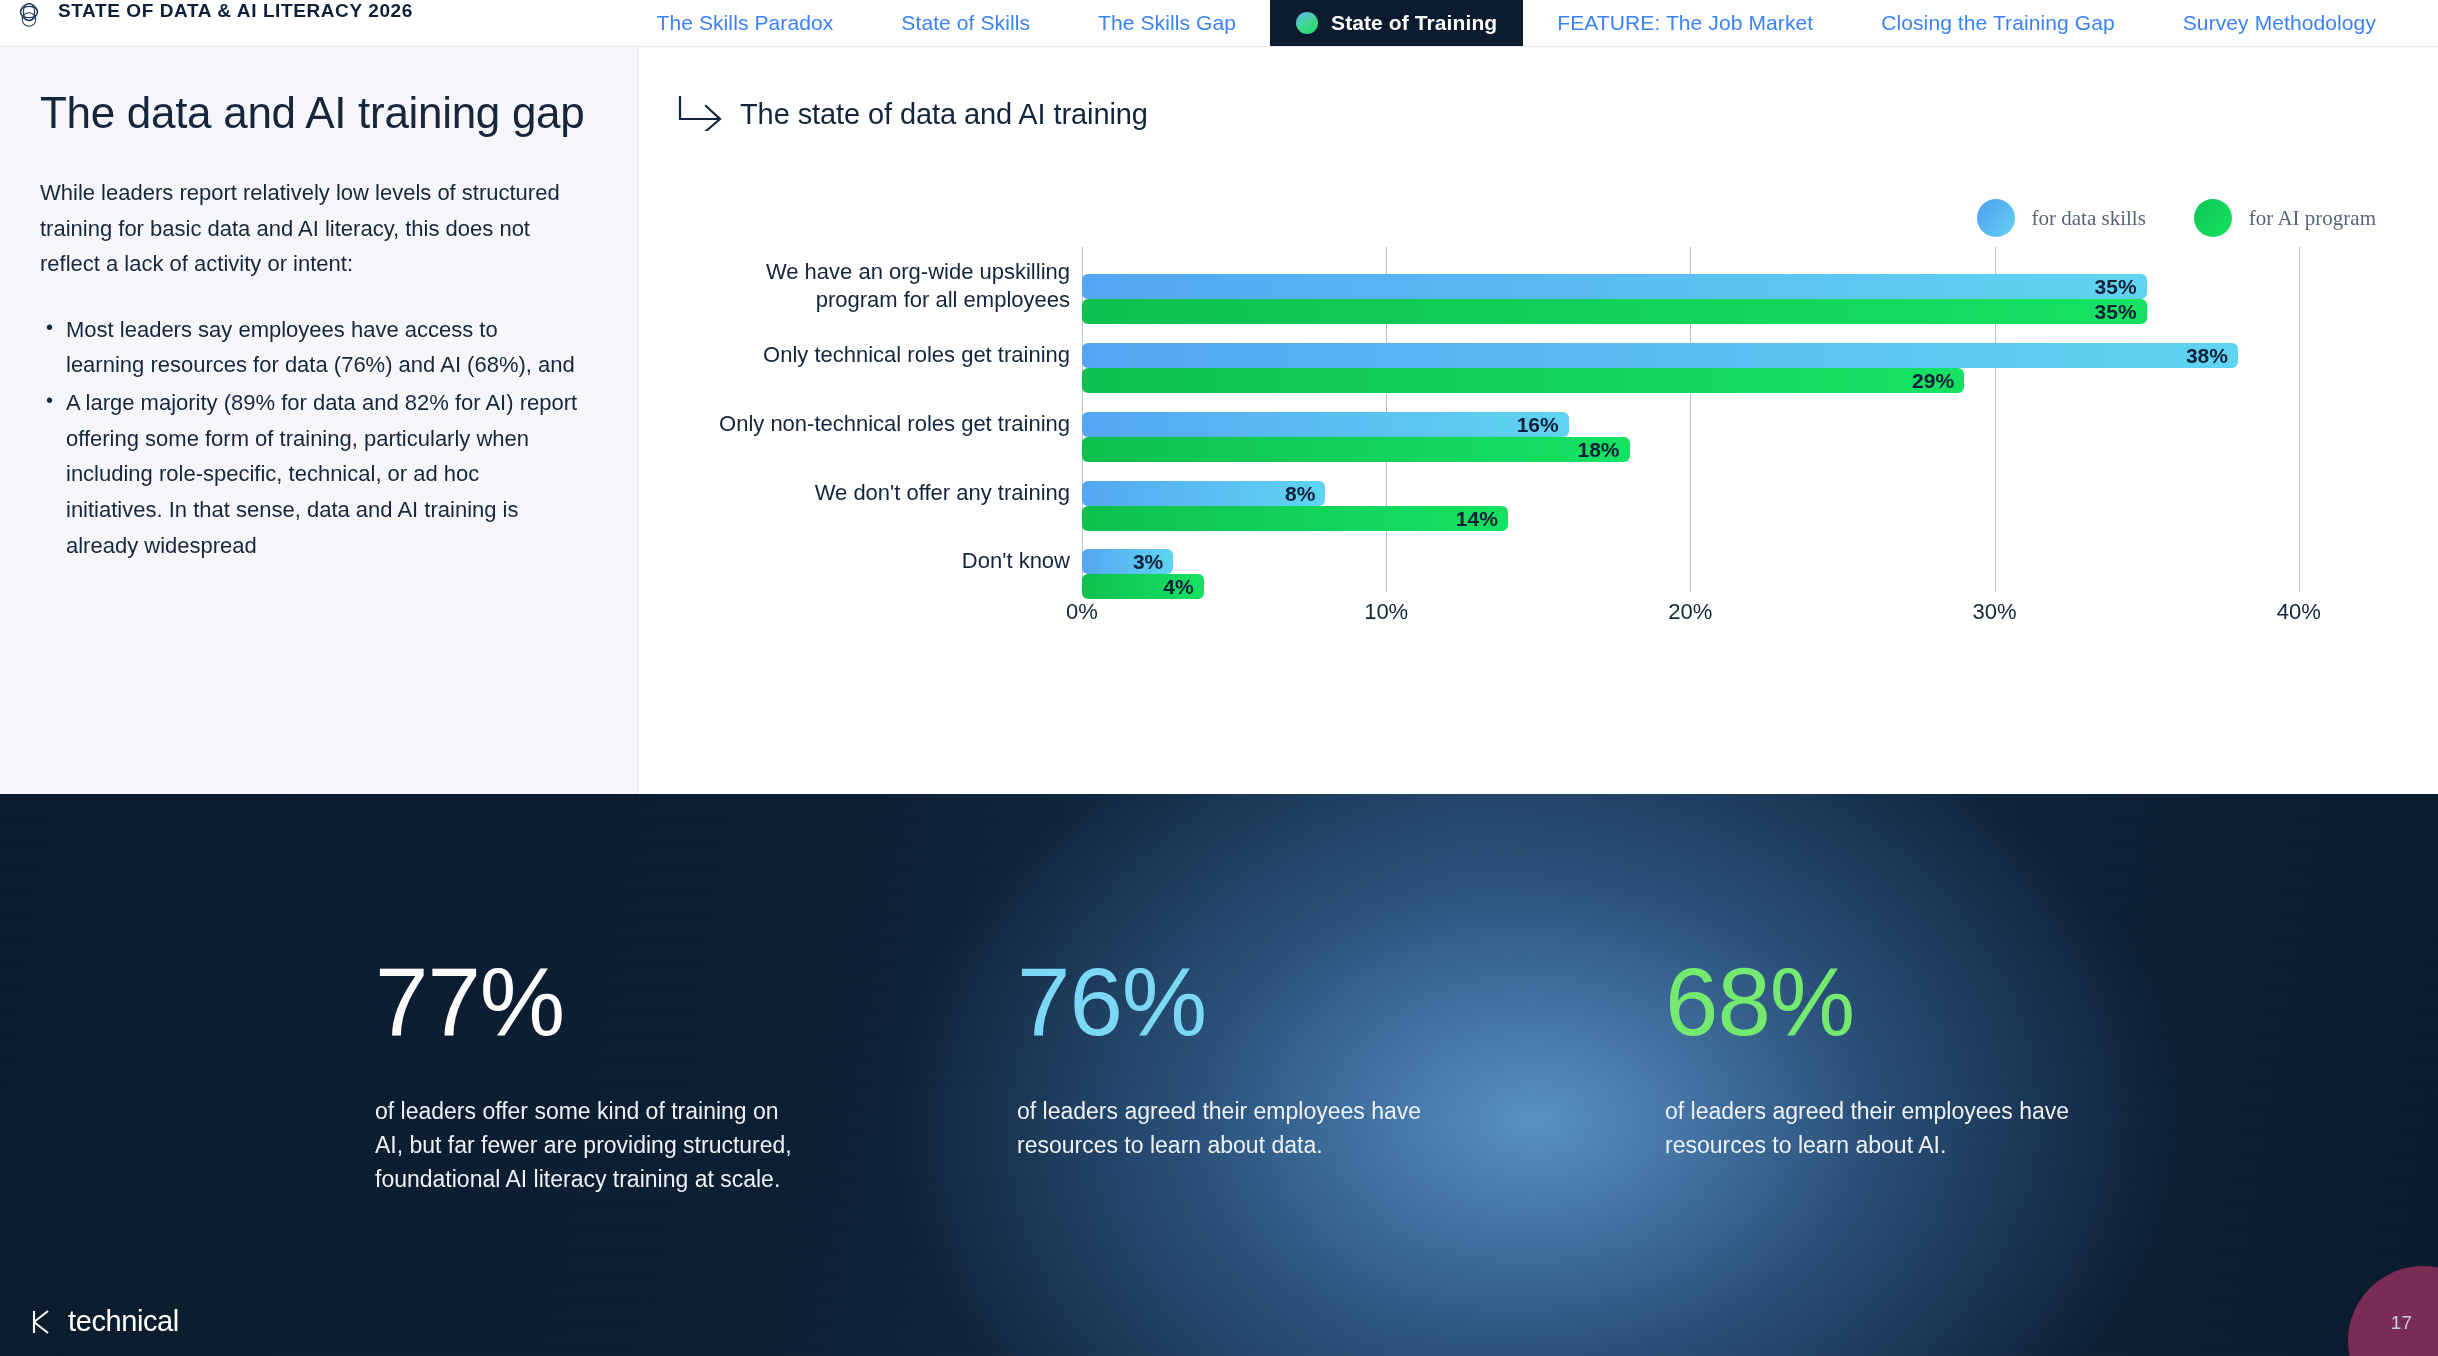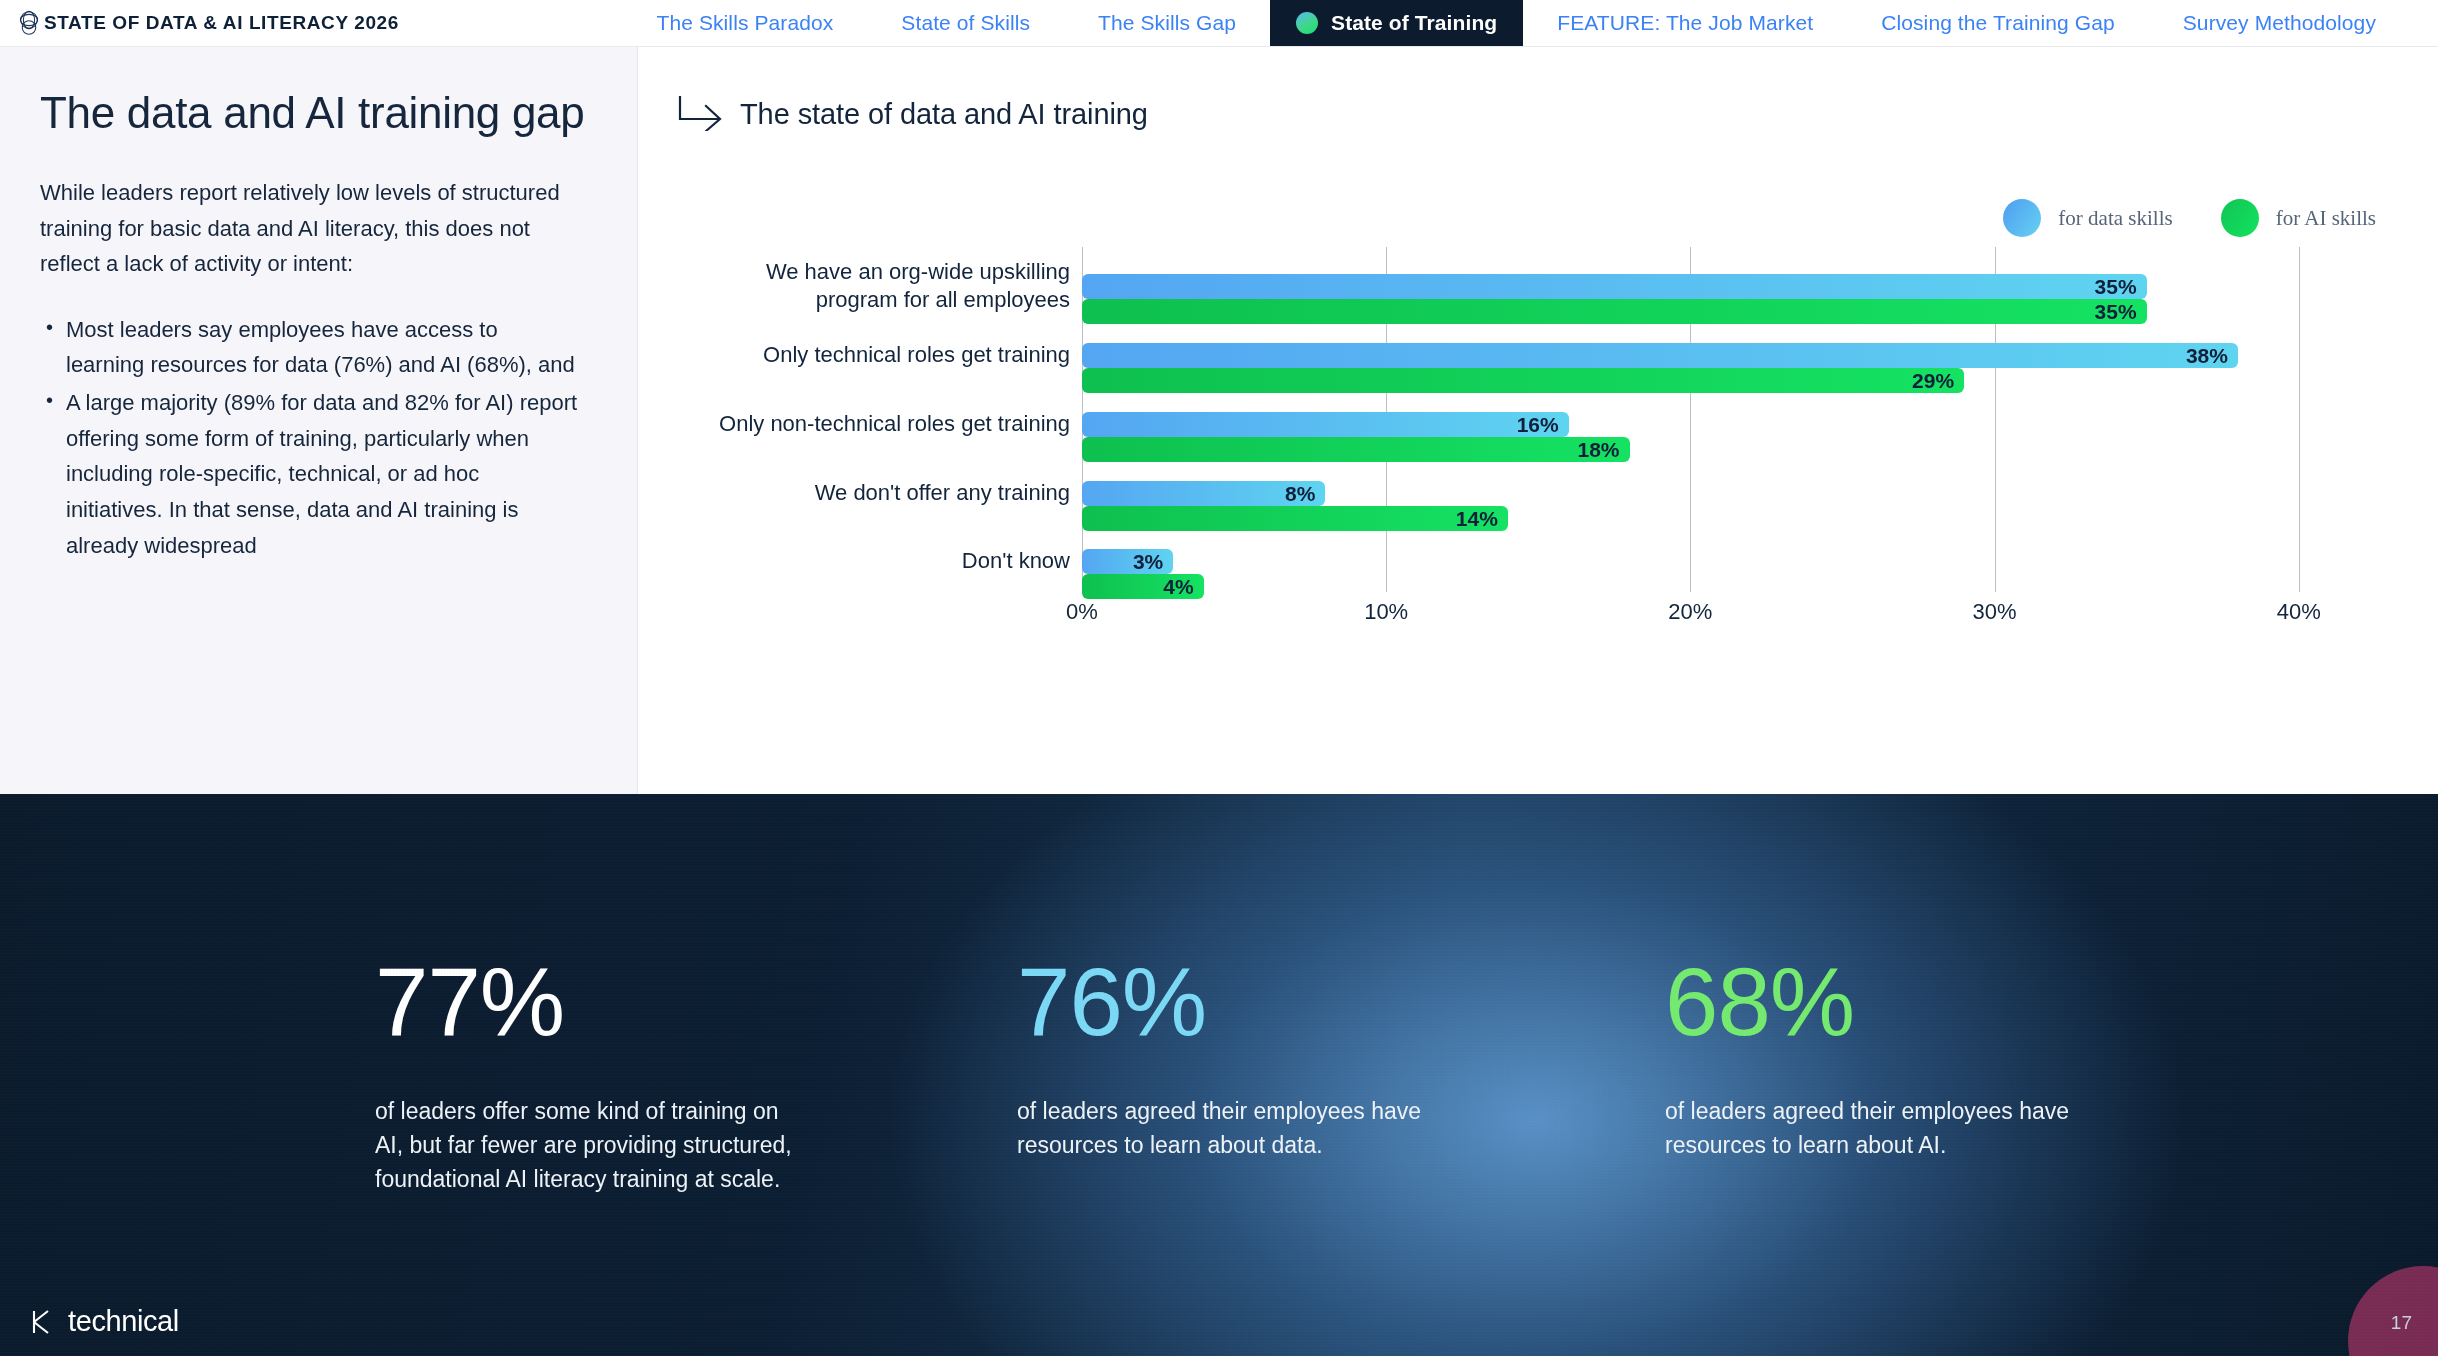--- a/index.html
+++ b/index.html
@@ -19,21 +19,21 @@
   
   .topnav {
     position: absolute; top: 0; left: 0;
     width: 2438px; height: 47px;
     background: #ffffff;
     border-bottom: 1px solid #e8eaee;
     display: flex; align-items: stretch;
     z-index: 30;
   }
   .brand {
-    display: flex; align-items: center; 
+    display: flex; align-items: flex-start; gap: 14px;
     padding-left: 14px; padding-right: 20px;
     flex: 0 0 auto;
   }
   .brand-mark { width: 30px; height: 30px; display:block; }
   .brand-text {
     font-size: 19px; font-weight: 700; letter-spacing: 0.6px;
     color: #0f2138; white-space: nowrap;
   }
   .nav-spacer { flex: 1 1 auto; }
   .nav-items { display: flex; align-items: stretch; flex: 0 0 auto; }
@@ -268,21 +268,21 @@
       <span class="chart-head-title">The state of data and AI training</span>
     </div>
 
     <div class="legend">
       <div class="legend-item">
         <span class="legend-swatch blue"></span>
         <span class="legend-label">for data skills</span>
       </div>
       <div class="legend-item">
         <span class="legend-swatch green"></span>
-        <span class="legend-label">for AI skills</span>
+        <span class="legend-label">for AI program</span>
       </div>
     </div>
 
     <div class="plot">
       <div class="cat-col">
         <div class="cat-label" style="top:39px;">We have an org-wide upskilling program for all employees</div>
         <div class="cat-label" style="top:108px;">Only technical roles get training</div>
         <div class="cat-label" style="top:177px;">Only non-technical roles get training</div>
         <div class="cat-label" style="top:246px;">We don't offer any training</div>
         <div class="cat-label" style="top:314px;">Don't know</div>

